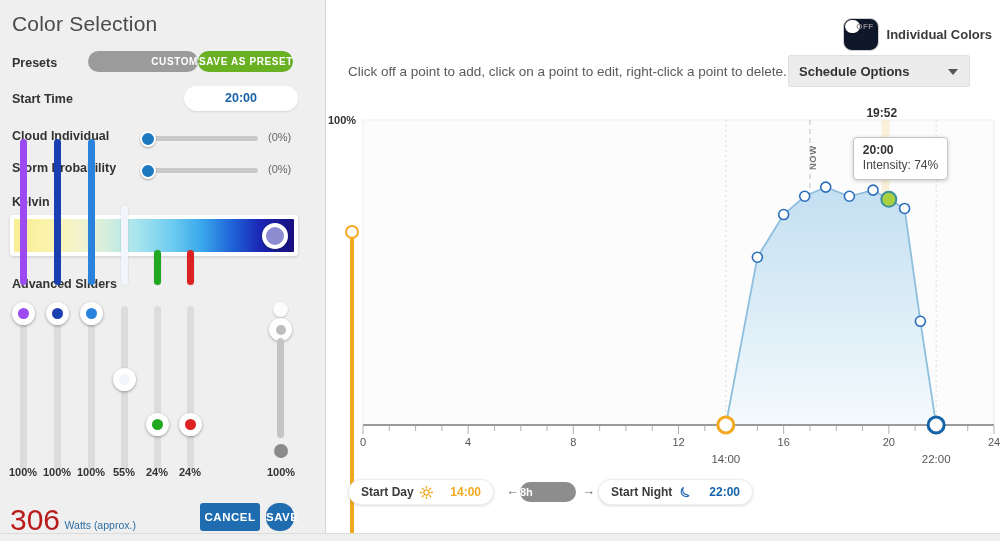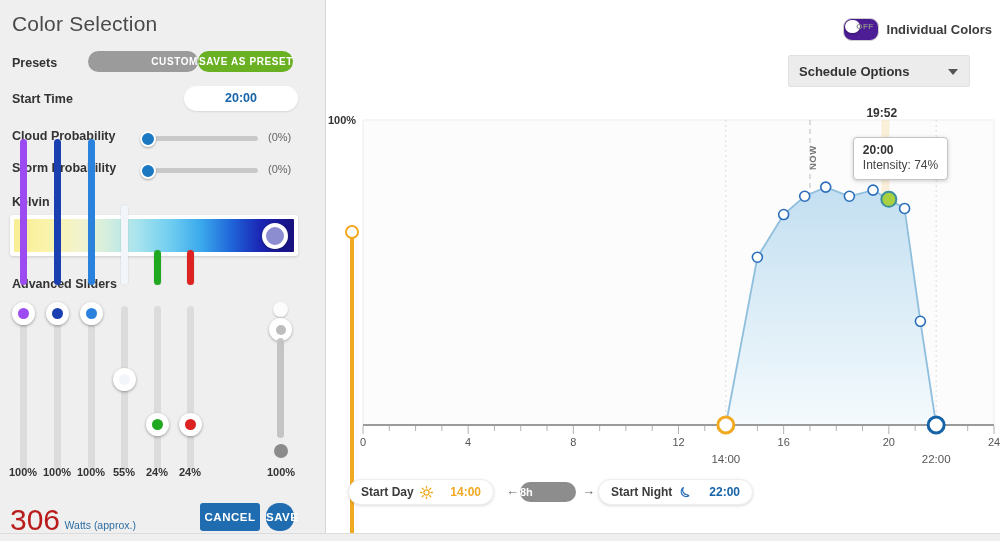--- a/index.html
+++ b/index.html
@@ -137,22 +137,22 @@
   .main-title{
     position:absolute; left:22px; top:12px;
     font-size:25px; color:#4a4a4a; font-weight:400;
   }
   .hint{
     position:absolute; left:22px; top:64px;
     font-size:13.5px; color:#5a5a5a;
   }
   .toggle-wrap{ position:absolute; right:8px; top:18px; display:flex; align-items:center; gap:8px;}
   .toggle{
-    position:relative; width:36px; height:23px; border-radius:9px;
-    background:#4c1d95; border:1px solid #cfcfcf; box-shadow:inset 0 1px 2px rgba(0,0,0,.08);
+    position:relative; width:36px; height:33px; border-radius:9px;
+    background:#0f172a; border:1px solid #cfcfcf; box-shadow:inset 0 1px 2px rgba(0,0,0,.08);
   }
   .toggle .tk{
     position:absolute; left:1px; top:1px; width:15px; height:13px;
     border-radius:7px; background:#fff; box-shadow:0 1px 2px rgba(0,0,0,.3);
   }
   .toggle .tlabel{
     position:absolute; right:4px; top:1px; font-size:8px; font-weight:bold;
     color:#8a8a8a; letter-spacing:.4px; line-height:14px;
   }
   .toggle-text{ font-size:13px; font-weight:bold; color:#3b3b3b; }
@@ -243,21 +243,21 @@
 
     <div class="panel-title">Color Selection</div>
 
     <div class="row-label" style="top:56px">Presets</div>
     <div class="pill custom">CUSTOM</div>
     <div class="pill savepreset">SAVE AS PRESET</div>
 
     <div class="row-label" style="top:92px">Start Time</div>
     <div class="value-field" id="start-time-field">20:00</div>
 
-    <div class="row-label" style="top:129px">Cloud Probability</div>
+    <div class="row-label" style="top:129px">Cloud Individual</div>
     <div class="hslider" style="top:128px">
       <div class="track"></div>
       <div class="knob"></div>
     </div>
     <div class="hval" style="top:131px">(0%)</div>
 
     <div class="row-label" style="top:161px">Storm Probability</div>
     <div class="hslider" style="top:160px">
       <div class="track"></div>
       <div class="knob"></div>
@@ -337,20 +337,21 @@
     <div class="watts">
       <span class="num">306</span>
       <span class="unit">Watts (approx.)</span>
     </div>
     <div class="btn" id="cancel-btn">CANCEL</div>
     <div class="btn" id="save-btn">SAVE</div>
   </div>
 
   <div class="right-panel">
 
+    <div class="hint">Click off a point to add, click on a point to edit, right-click a point to delete.</div>
 
     <div class="toggle-wrap">
       <div class="toggle">
         <div class="tk"></div>
         <div class="tlabel">OFF</div>
       </div>
       <div class="toggle-text">Individual Colors</div>
     </div>
 
     <div class="dropdown">

